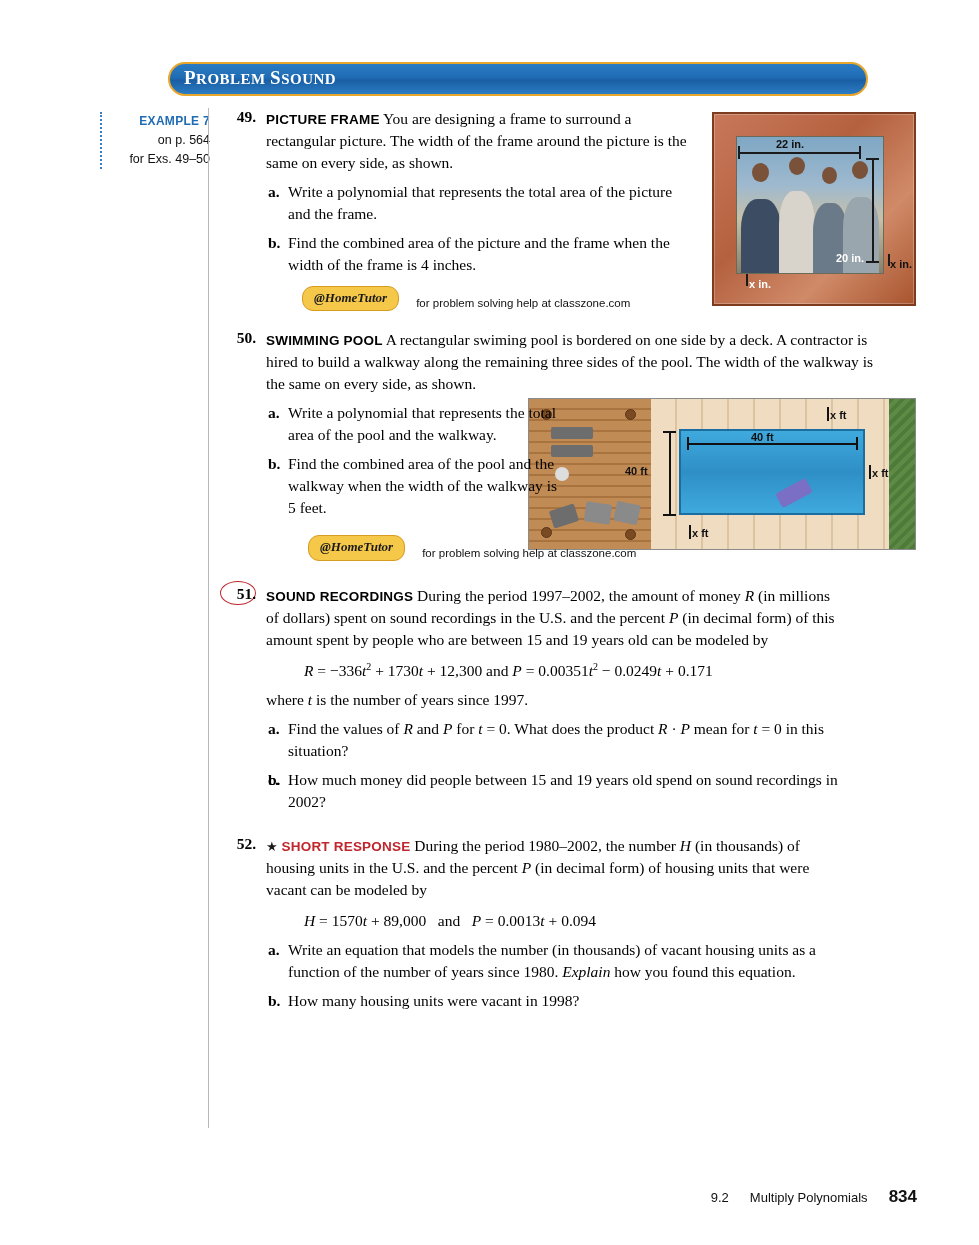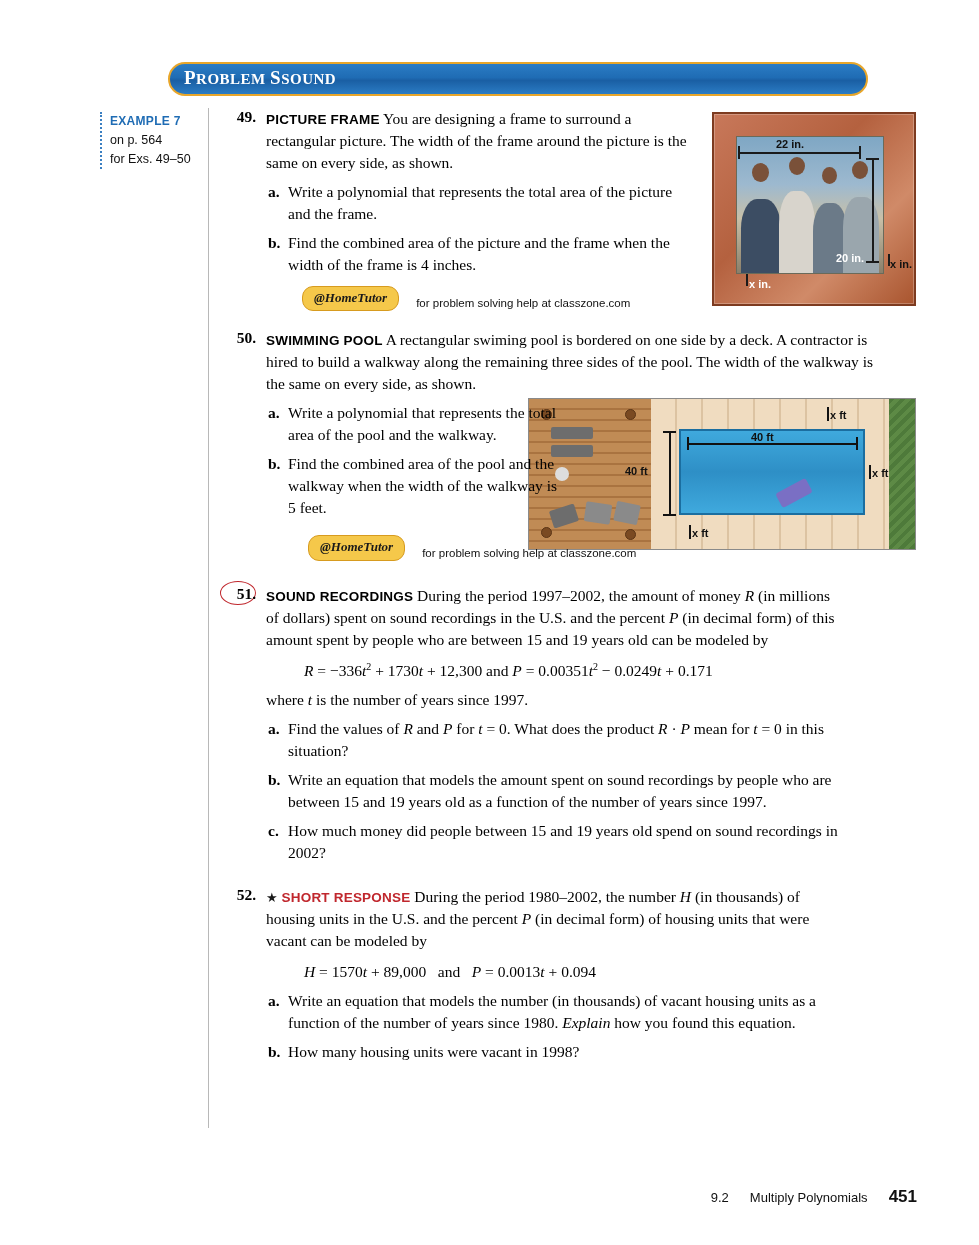--- a/index.html
+++ b/index.html
@@ -50,20 +50,21 @@
 
   
   .example-note {
     position: absolute;
     left: 100px;
     top: 112px;
     width: 100px;
     border-left: 2px dotted #3a7fc1;
     padding-left: 8px;
     line-height: 1.55;
+    text-align: right;
   }
   .example-note .ex-title {
     color: #1f6cb4;
     font-family: "Liberation Sans", sans-serif;
     font-weight: bold;
     font-size: 12px;
     letter-spacing: 0.3px;
   }
   .example-note .ex-line {
     font-family: "Liberation Sans", sans-serif;
@@ -443,21 +444,20 @@
         <span class="v">R</span> = −336<span class="v">t</span><sup>2</sup> + 1730<span class="v">t</span> + 12,300 and <span class="v">P</span> = 0.00351<span class="v">t</span><sup>2</sup> − 0.0249<span class="v">t</span> + 0.171
       </div>
       <div>where <span style="font-style:italic;">t</span> is the number of years since 1997.</div>
 
       <div class="sub">
         <span class="sub-marker">a.</span>
         <span>Find the values of <i>R</i> and <i>P</i> for <i>t</i> = 0. What does the product <i>R</i> · <i>P</i> mean for <i>t</i> = 0 in this situation?</span>
       </div>
       <div class="sub">
         <span class="sub-marker">b.</span>
-        <span>Write an equation that models the amount spent on sound recordings by people who are between 15 and 19 years old as a function of the number of years since 1997.</span>
       </div>
       <div class="sub">
         <span class="sub-marker">c.</span>
         <span>How much money did people between 15 and 19 years old spend on sound recordings in 2002?</span>
       </div>
     </div>
   </div>
 
   <div class="prob" style="margin-top:22px;">
     <div class="prob-num">52.</div>
@@ -479,14 +479,14 @@
         <span>How many housing units were vacant in 1998?</span>
       </div>
     </div>
   </div>
 
 </div>
 
 <div class="footer">
   <span>9.2</span>
   <span>Multiply Polynomials</span>
-  <span class="pagenum">451</span>
+  <span class="pagenum">834</span>
 </div>
 
 </body></html>

